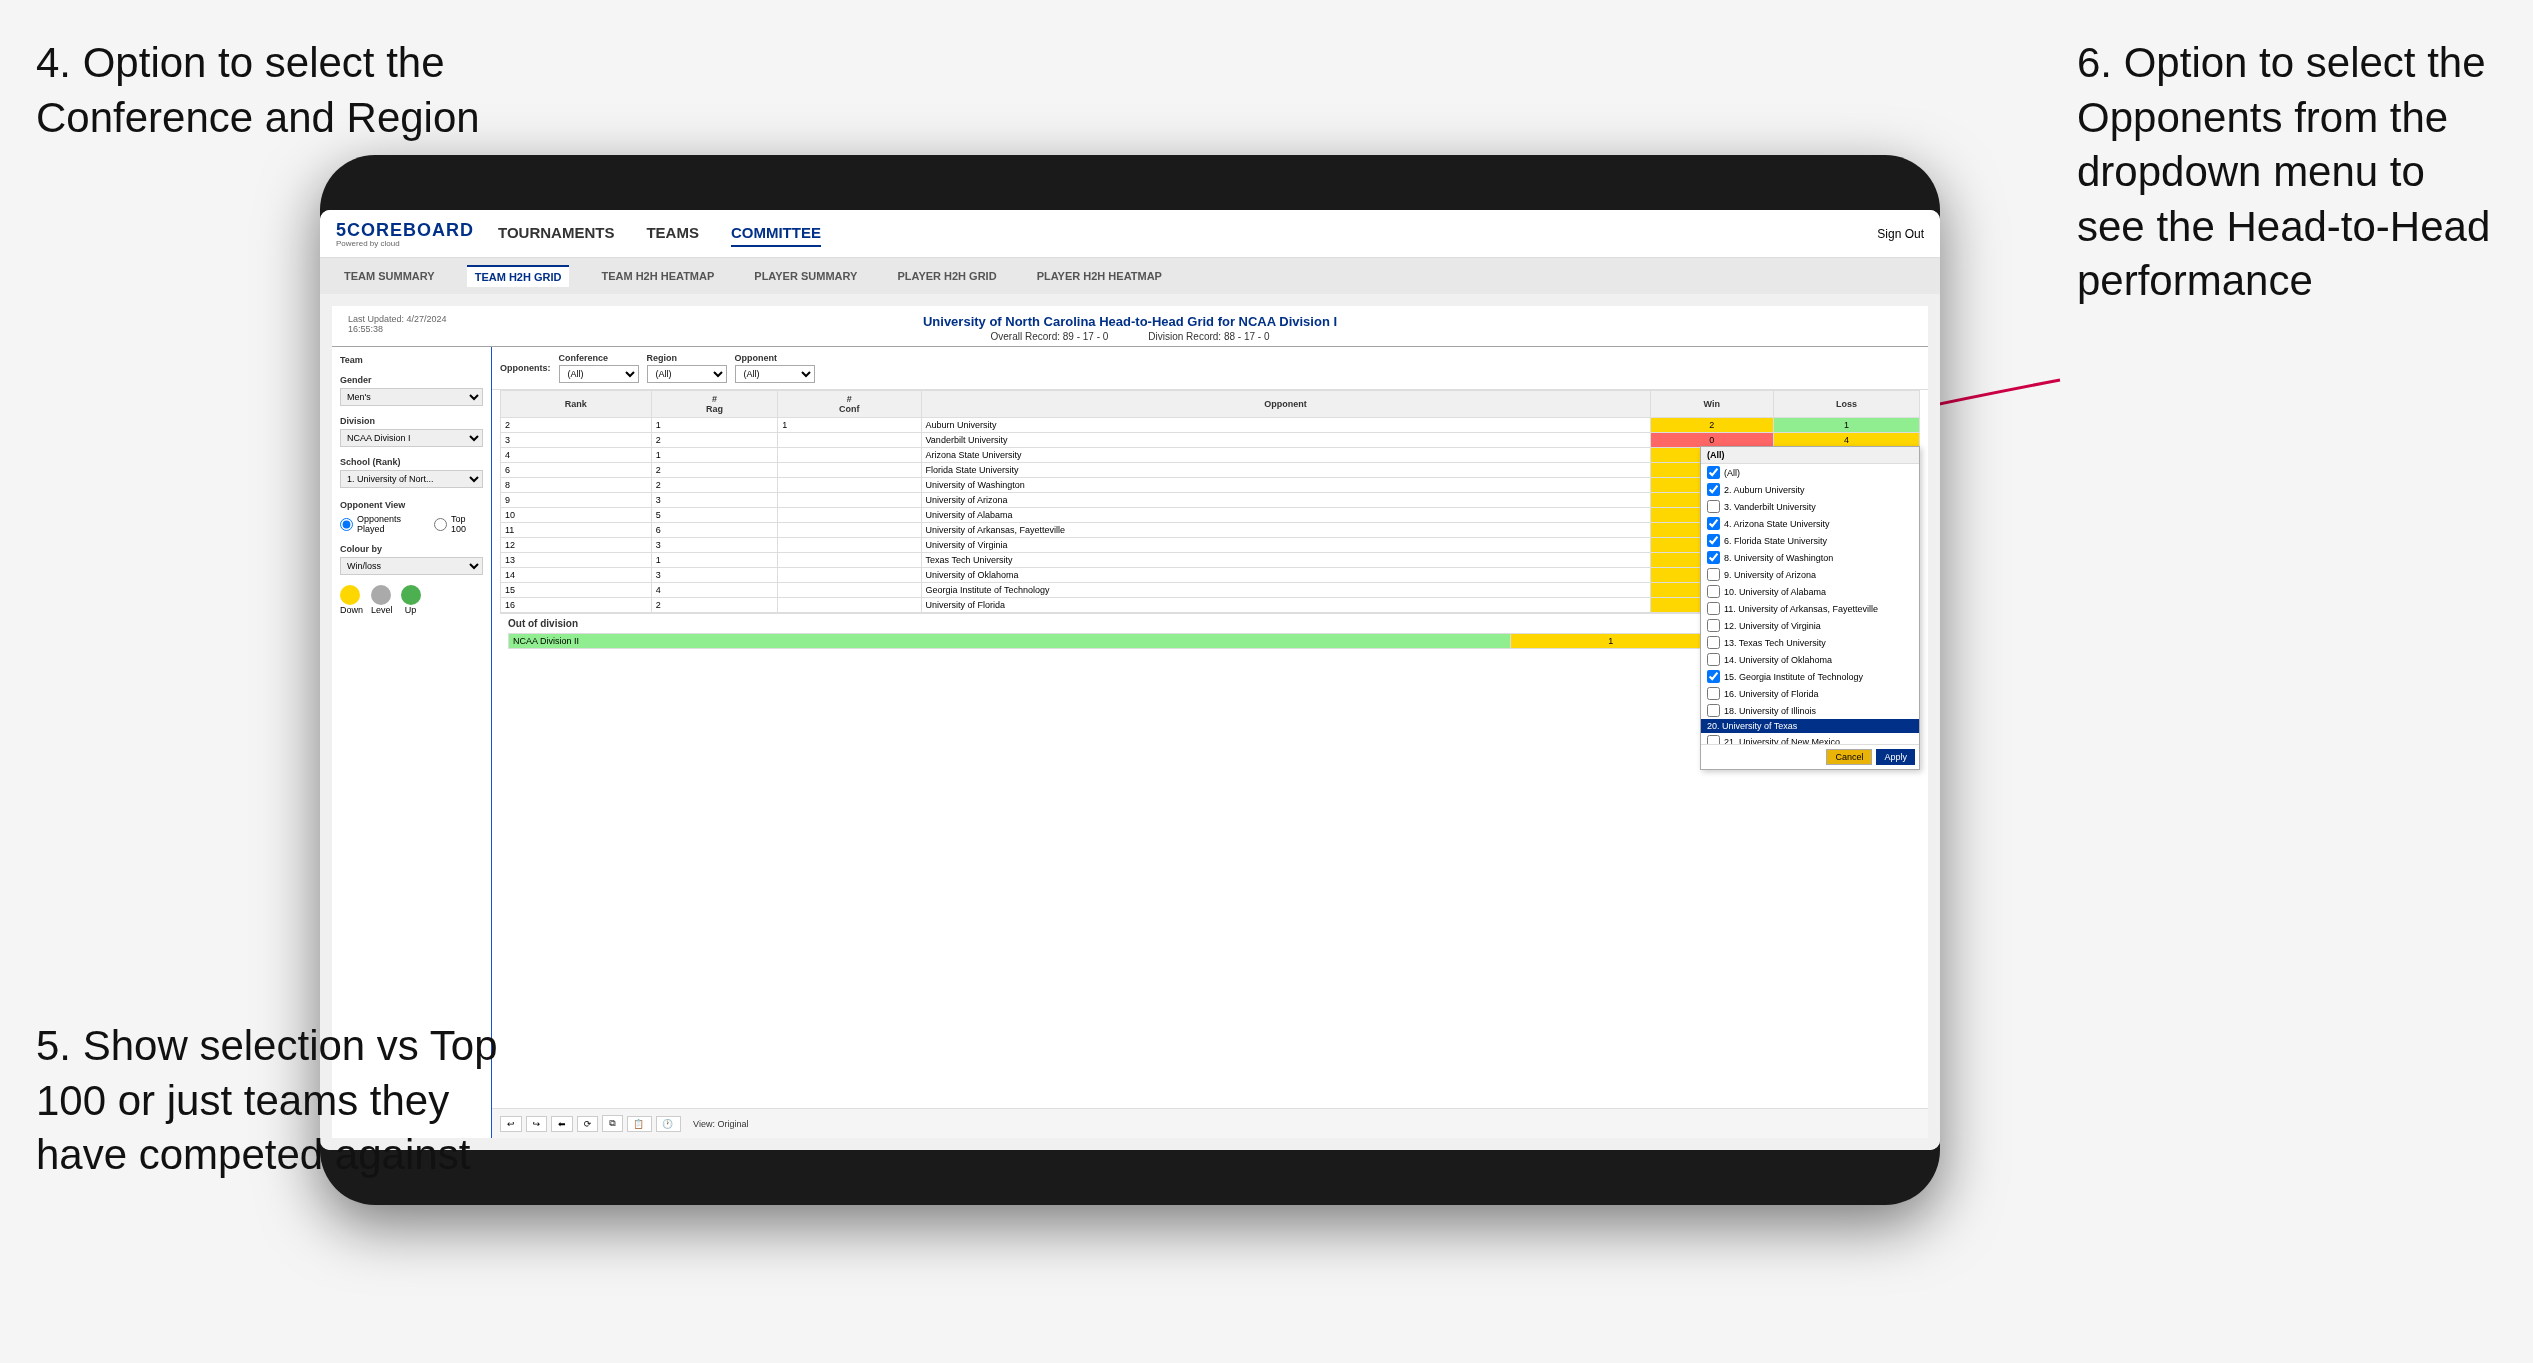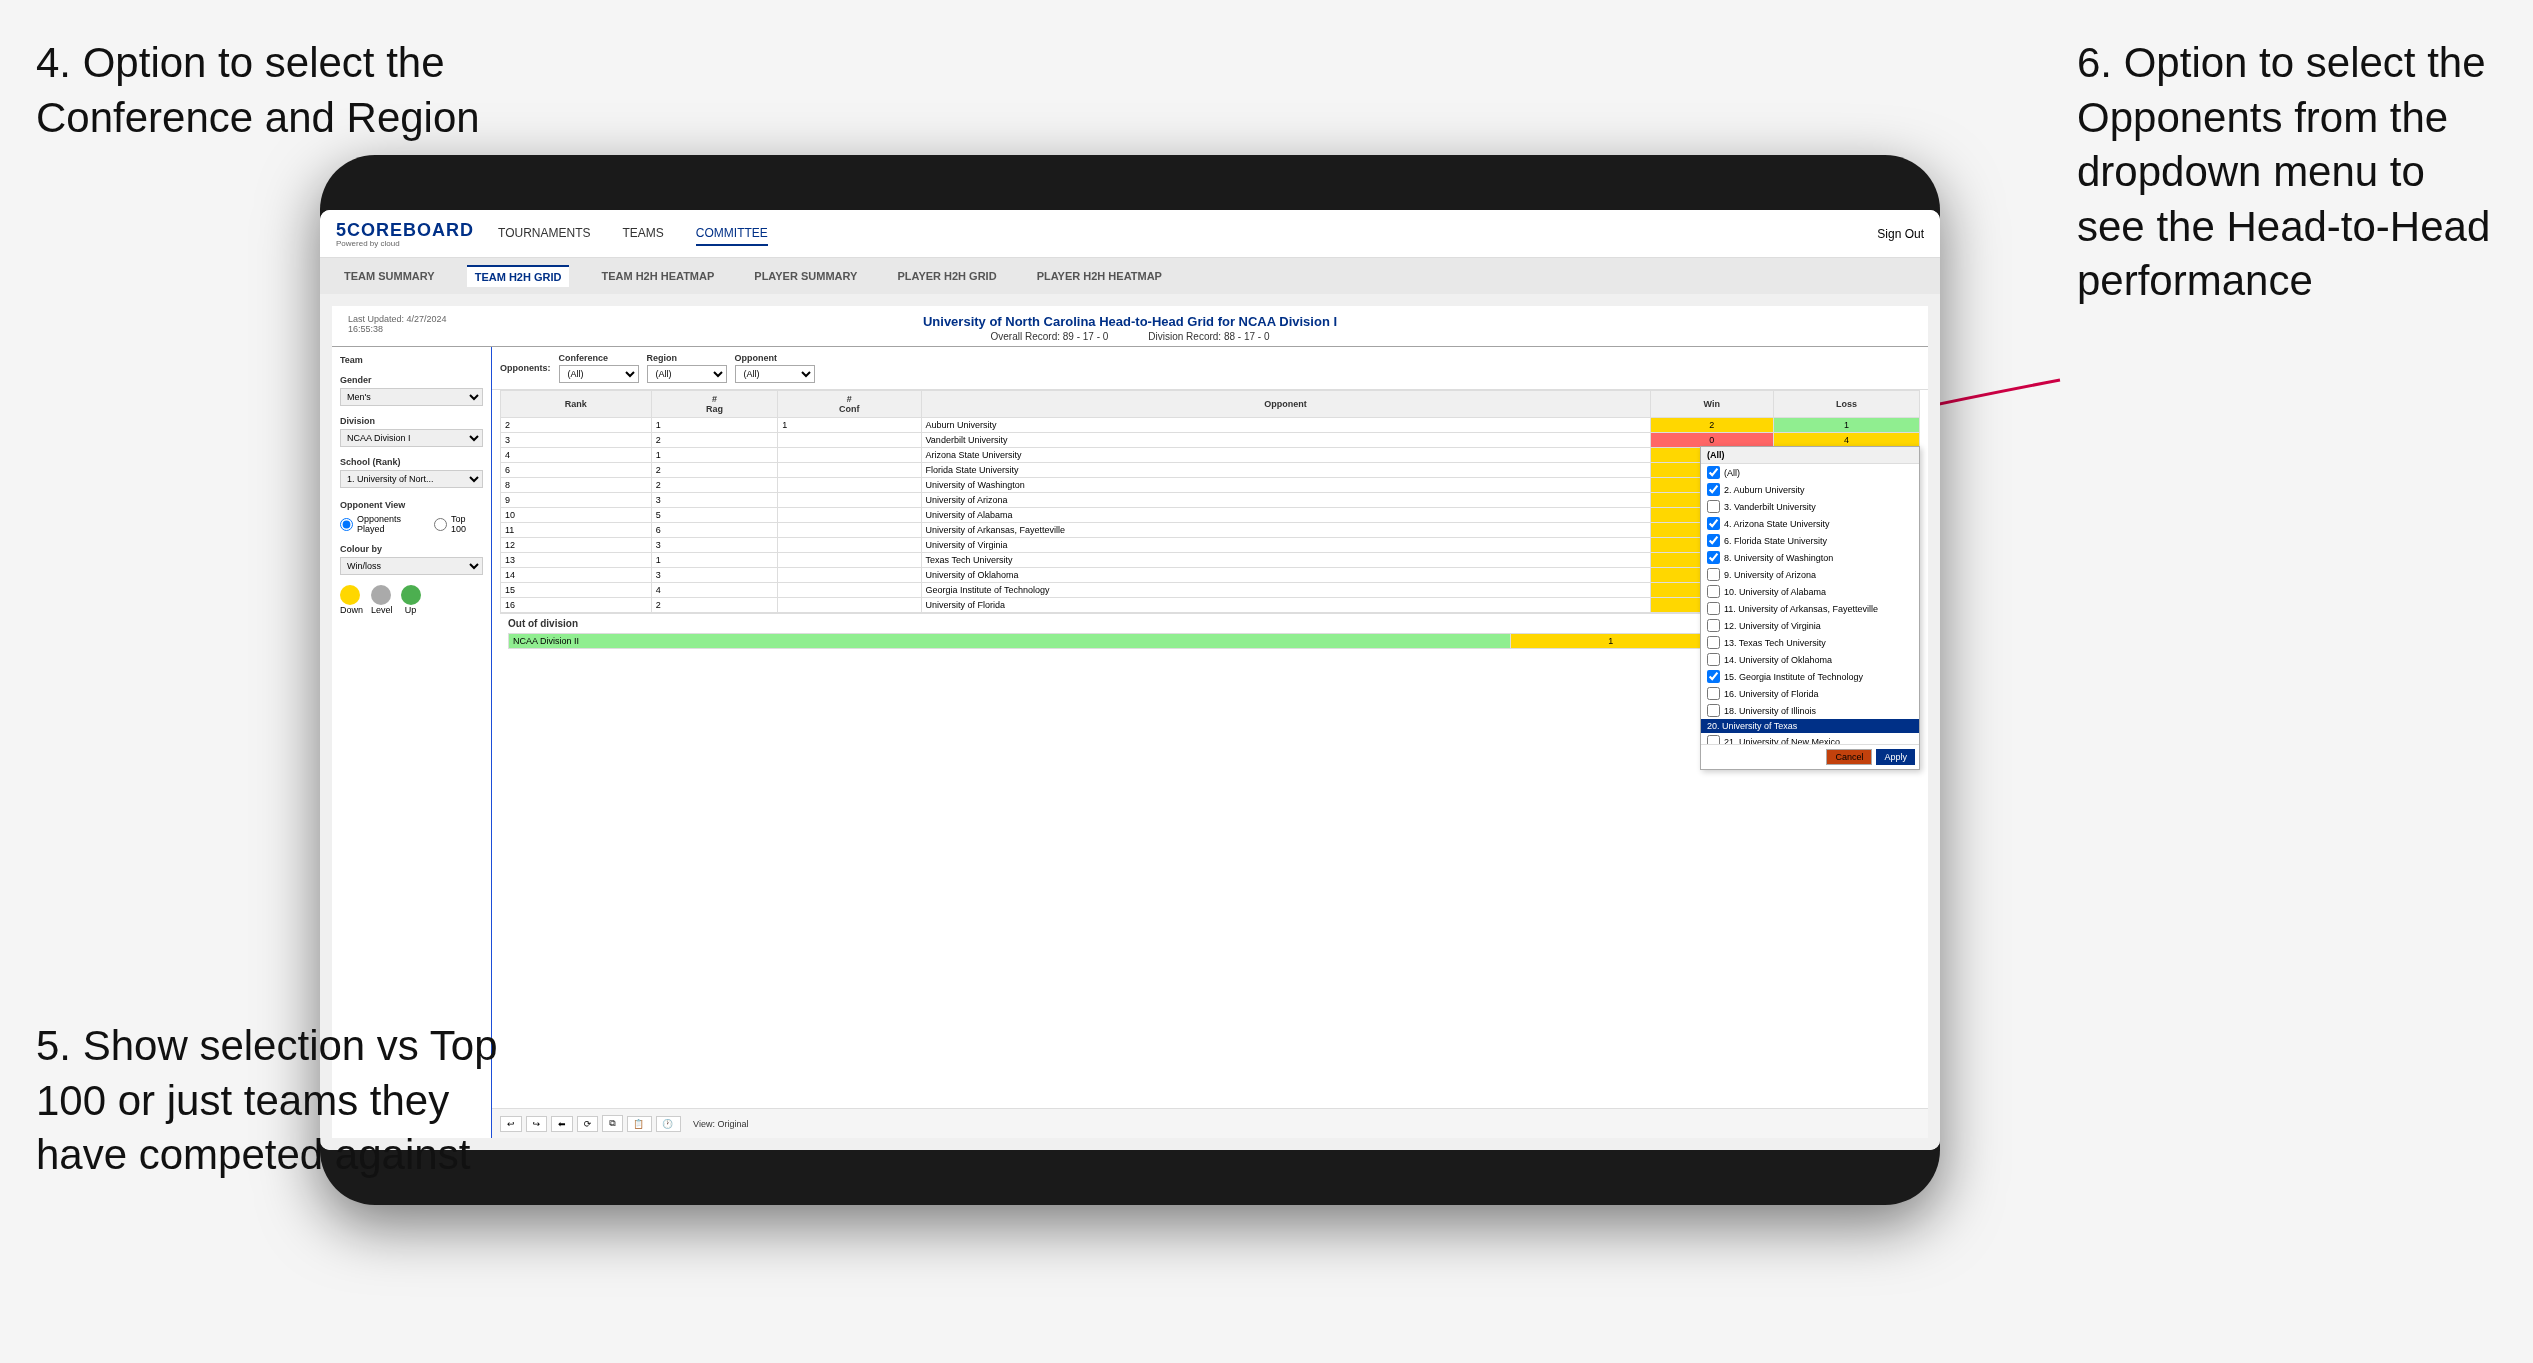--- a/index.html
+++ b/index.html
@@ -103,23 +103,23 @@
       color: #666;
       margin-top: -2px;
     }
 
     .nav-items {
       display: flex;
       gap: 32px;
     }
 
     .nav-item {
-      font-size: 12px;
+      font-size: 15px;
       color: #333;
-      font-weight: 400;
+      font-weight: 700;
       cursor: pointer;
       padding: 4px 0;
     }
 
     .nav-item.active {
       color: #003087;
       border-bottom: 2px solid #003087;
     }
 
     .nav-right {
@@ -438,21 +438,21 @@
       display: flex;
       justify-content: flex-end;
       gap: 4px;
       padding: 4px;
       border-top: 1px solid #ddd;
     }
 
     .btn-cancel {
       padding: 2px 8px;
       font-size: 9px;
-      background: #c2410c;
+      background: #eab308;
       border: 1px solid #aaa;
       cursor: pointer;
     }
 
     .btn-apply {
       padding: 2px 8px;
       font-size: 9px;
       background: #003087;
       color: #fff;
       border: none;

